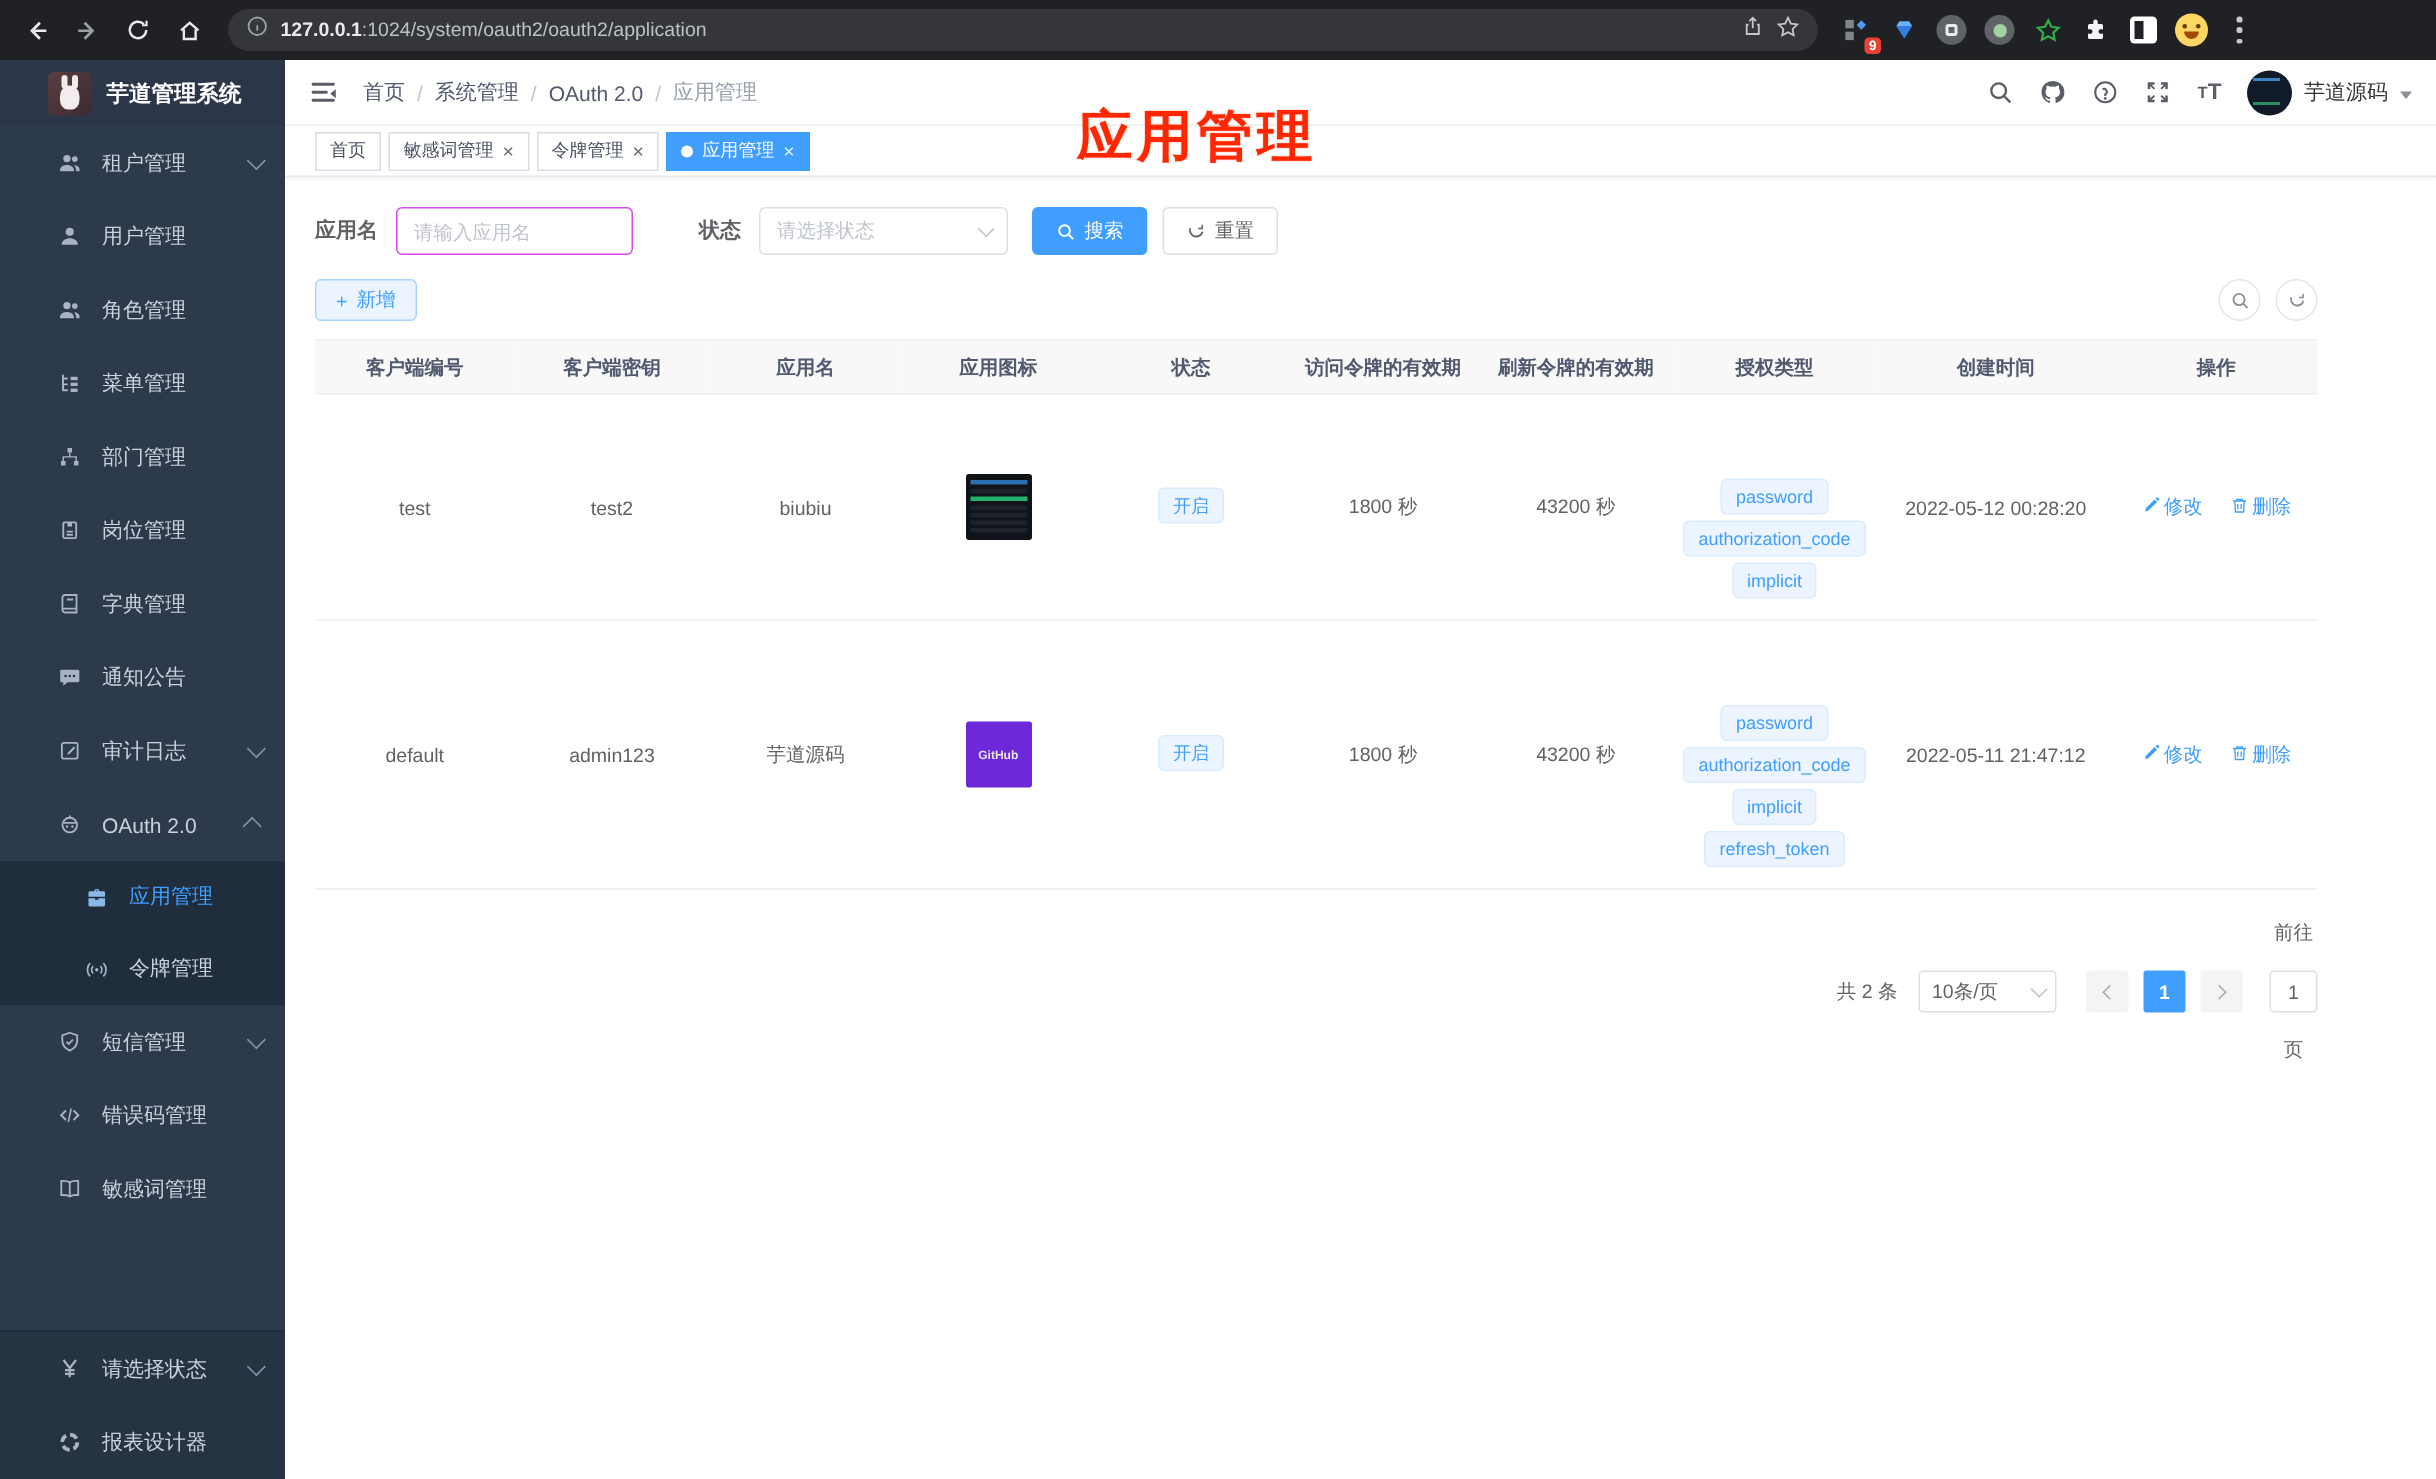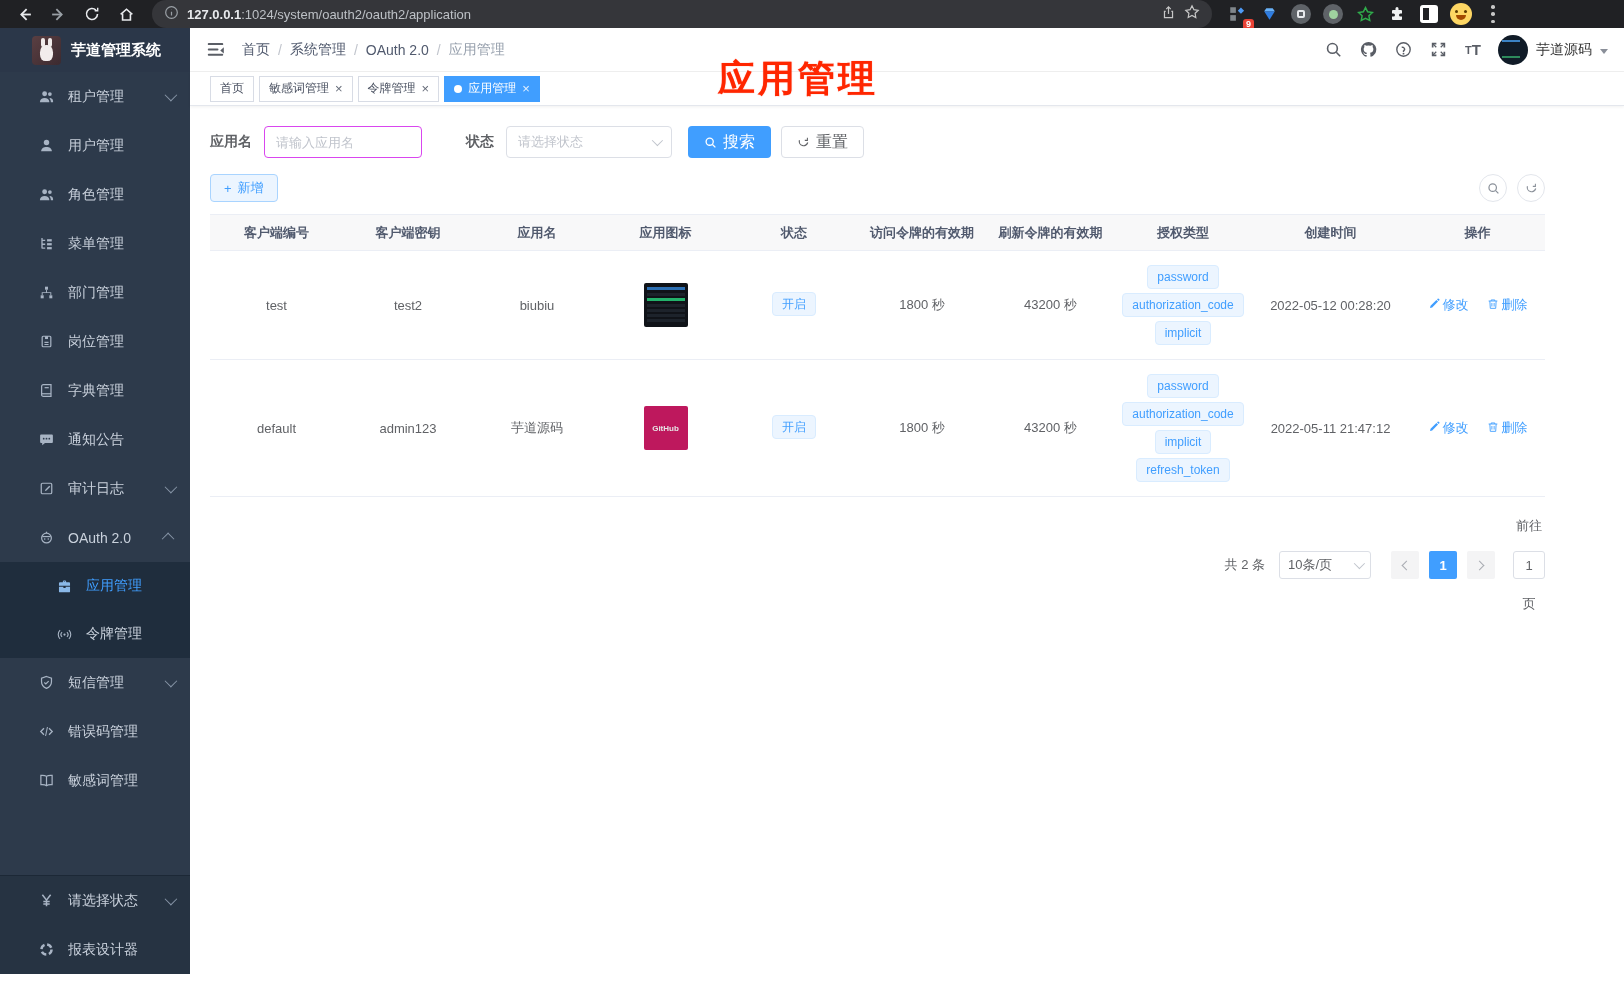--- a/index.html
+++ b/index.html
@@ -1,20 +1,20 @@
 <!DOCTYPE html>
 <html><head>
 <meta charset="utf-8">
 <style>
   * { margin:0; padding:0; box-sizing:border-box; }
   html,body { width:1624px; height:986px; overflow:hidden; font-family:"Liberation Sans", sans-serif; background:#fff; }
   #stage { position:relative; width:1624px; height:986px; }
 
   
-  .chrome { height:28px; background:#202124; display:flex; align-items:center; padding:0 10px; gap:6px; }
+  .chrome { height:40px; background:#202124; display:flex; align-items:center; padding:0 10px; gap:6px; }
   .chrome .navbtn { width:28px; height:28px; display:flex; align-items:center; justify-content:center; border-radius:50%; flex:0 0 auto; }
   .chrome .navbtn svg { display:block; }
   .urlbar { flex:1 1 auto; height:28px; background:#35363a; border-radius:14px; display:flex; align-items:center; padding:0 12px; gap:8px; margin:0 6px; max-width:1060px; }
   .urlbar .host { color:#e8eaed; font-size:13px; font-weight:700; }
   .urlbar .path { color:#bdc1c6; font-size:13px; }
   .url-text { white-space:nowrap; overflow:hidden; flex:1; }
   .chrome .ext { width:26px; height:26px; display:flex; align-items:center; justify-content:center; position:relative; flex:0 0 auto; }
   .badge9 { position:absolute; right:-4px; bottom:-3px; background:#e94235; color:#fff; font-size:9px; font-weight:700; border-radius:3px; padding:1px 3px; line-height:1; }
   .gray-circle { width:20px; height:20px; border-radius:50%; background:#5f6368; display:flex; align-items:center; justify-content:center; }
   .gray-circle .inner-sq { width:8px; height:8px; border:2px solid #e8eaed; border-radius:2px; }
@@ -80,39 +80,39 @@
   .annotation { position:absolute; left:528px; top:26px; font-size:37px; font-weight:700; color:#ff2600; letter-spacing:3px; z-index:5; pointer-events:none; text-shadow:0 0 1px rgba(255,38,0,.6); }
 
   .content { flex:1 1 auto; padding:20px 20px 0 20px; overflow:hidden; }
   .filter-row { display:flex; align-items:center; gap:10px; }
   .f-label { font-size:14px; font-weight:700; color:#606266; margin-right:2px; }
   .f-label.second { margin-left:34px; }
   .text-input { width:158px; height:32px; border:1px solid #d946ef; border-radius:4px; padding:0 11px; font-size:13px; color:#606266; background:#fff; font-family:"Liberation Sans",sans-serif; }
   .text-input::placeholder { color:#c0c4cc; }
   .select-box { width:166px; height:32px; border:1px solid #dcdfe6; border-radius:4px; padding:0 11px; display:flex; align-items:center; justify-content:space-between; color:#c0c4cc; font-size:13px; cursor:pointer; background:#fff; }
   .sel-caret { width:8px; height:8px; border-right:1.3px solid #c0c4cc; border-bottom:1.3px solid #c0c4cc; transform:rotate(45deg) translateY(-2px); }
-  .btn { height:32px; border-radius:4px; font-size:16px; display:inline-flex; align-items:center; justify-content:center; gap:6px; cursor:pointer; border:1px solid transparent; padding:0 15px; font-family:"Liberation Sans",sans-serif; }
+  .btn { height:32px; border-radius:4px; font-size:13px; display:inline-flex; align-items:center; justify-content:center; gap:6px; cursor:pointer; border:1px solid transparent; padding:0 15px; font-family:"Liberation Sans",sans-serif; }
   .btn-primary { background:#409eff; color:#fff; margin-left:6px; }
   .btn-plain { background:#fff; border-color:#dcdfe6; color:#606266; }
   .btn-add { height:28px; background:#ecf5ff; border:1px solid #a9d4ff; color:#409eff; padding:0 13px; font-size:13px; margin-top:16px; }
   .toolbar-row { display:flex; align-items:center; width:1335px; }
   .toolbar-right { margin-left:auto; display:flex; gap:10px; margin-top:16px; }
   .circle-btn { width:28px; height:28px; border-radius:50%; border:1px solid #e3e6ec; background:#fff; display:flex; align-items:center; justify-content:center; color:#8a9099; cursor:pointer; }
   .circle-btn svg { width:13px; height:13px; }
 
   
   table.grid { border-collapse:collapse; table-layout:fixed; width:1335px; margin-top:12px; font-size:13px; color:#606266; }
   .grid thead th { background:#f8f8f9; color:#515a6e; font-weight:700; height:36px; border-top:1px solid #ebeef5; border-bottom:1px solid #ebeef5; text-align:center; font-size:13px; white-space:nowrap; overflow:hidden; }
   .grid tbody td { border-bottom:1px solid #ebeef5; text-align:center; padding:14px 4px; vertical-align:middle; }
-  .app-icon { width:44px; height:44px; margin:0 auto; background:#be185d; border-radius:2px; position:relative; overflow:hidden; display:flex; align-items:center; justify-content:center; }
+  .app-icon { width:44px; height:44px; margin:0 auto; background:#6d28d9; border-radius:2px; position:relative; overflow:hidden; display:flex; align-items:center; justify-content:center; }
   .app-icon.shot { background:linear-gradient(#101318 0 0); }
   .app-icon.shot::before { content:""; position:absolute; left:3px; top:4px; right:3px; height:3px; background:#2c6fb3; box-shadow:0 6px 0 #1d232b, 0 11px 0 #23b26a, 0 17px 0 #1d232b, 0 22px 0 #1d232b, 0 27px 0 #1d232b, 0 32px 0 #1d232b; }
   .app-icon .gh { color:#e6e6e6; font-size:8px; font-weight:700; letter-spacing:0; }
   .el-tag { display:inline-block; background:#ecf5ff; border:1px solid #d9ecff; color:#409eff; border-radius:4px; font-size:12px; line-height:22px; padding:0 9px; white-space:nowrap; max-width:128px; overflow:hidden; }
-  .tags-col { display:flex; flex-direction:column; align-items:center; gap:4px; }
+  .tags-col { display:flex; flex-direction:column; align-items:center; gap:4px;margin-top:42px; }
   .op-link { color:#409eff; font-size:13px; display:inline-flex; align-items:center; gap:3px; cursor:pointer; white-space:nowrap; }
   .op-link svg { width:12px; height:12px; }
   .op-cell { display:flex; gap:18px; justify-content:center; }
 
   
   .pagination { width:1335px; display:flex; align-items:center; justify-content:flex-end; gap:10px; margin-top:20px; font-size:13px; color:#606266; }
   .pg-total { margin-right:4px; }
   .pg-size { width:92px; height:28px; border:1px solid #dcdfe6; border-radius:3px; display:flex; align-items:center; justify-content:space-between; padding:0 8px; color:#606266; cursor:pointer; margin-right:10px; }
   .pg-btn { width:28px; height:28px; border-radius:2px; background:#f4f4f5; display:flex; align-items:center; justify-content:center; cursor:pointer; }
   .pg-btn .chev { width:7px; height:7px; border-right:1.4px solid #a8abb2; border-bottom:1.4px solid #a8abb2; }

